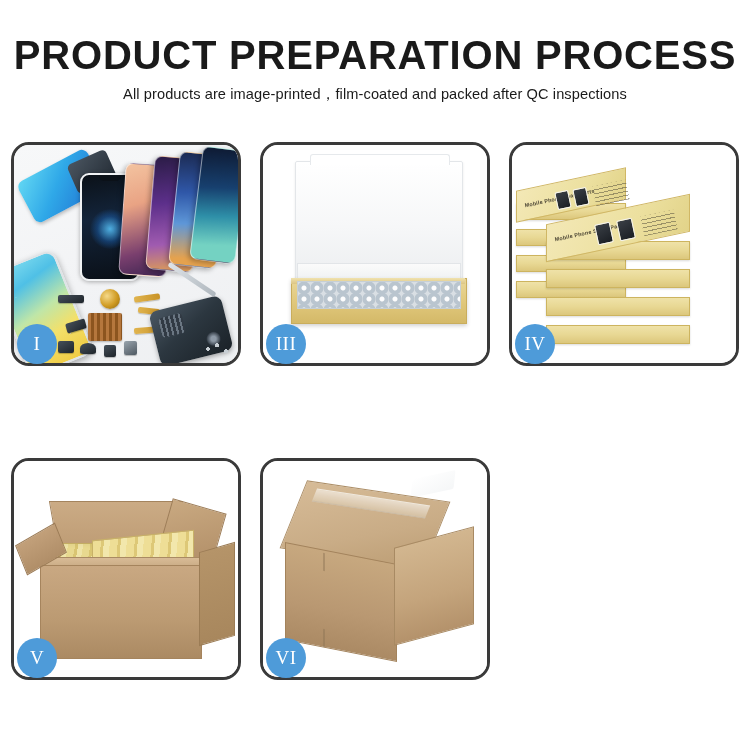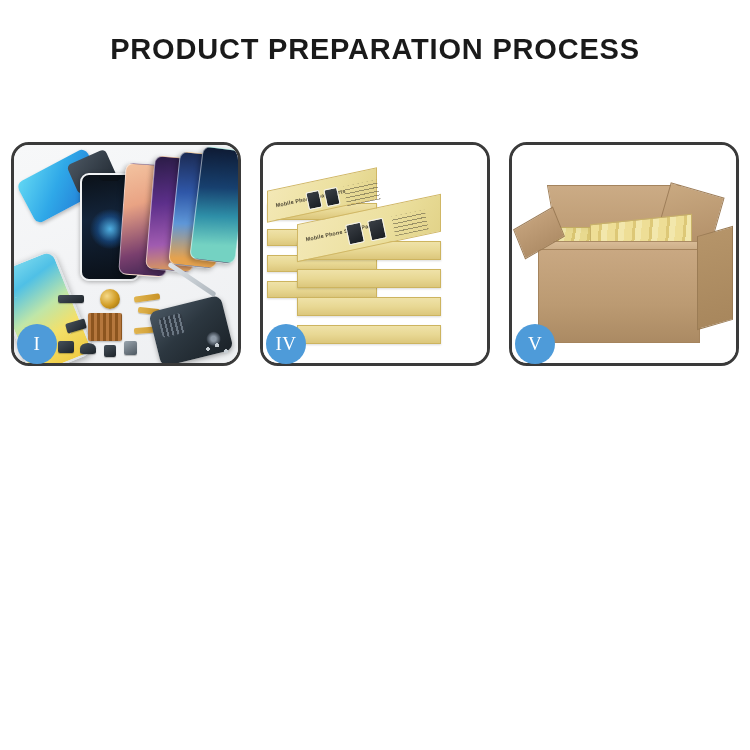--- a/index.html
+++ b/index.html
@@ -24,21 +24,21 @@
   
   .header {
     position: absolute;
     top: 34px;
     left: 0;
     width: 750px;
     text-align: center;
   }
   .title {
     font-family: "Liberation Sans", sans-serif;
-    font-size: 29px;
+    font-size: 40px;
     font-weight: 700;
     letter-spacing: 0.8px;
     color: #1a1a1a;
     line-height: 1.05;
     white-space: nowrap;
   }
   .subtitle {
     margin-top: 9px;
     font-family: "Liberation Sans", sans-serif;
     font-size: 14.6px;
@@ -480,20 +480,21 @@
   .seam-a { left:60px; top:92px; width:2px; height:18px; transform: skewY(11deg); }
   .seam-b { left:60px; top:168px; width:2px; height:18px; transform: skewY(11deg); }
 </style>
 </head>
 <body>
 
 <div class="page">
 
   <div class="header">
     <div class="title">PRODUCT PREPARATION PROCESS</div>
+    <div class="subtitle">All products are image-printed，film-coated and packed after QC inspections</div>
   </div>
 
   <div class="grid">
 
     <div class="panel">
       <div class="panel-inner p1">
         <div class="lcd-blue"></div>
         <div class="glass"></div>
         <div class="ph ph1"></div>
         <div class="ph ph2"></div>
@@ -512,20 +513,30 @@
         <div class="dark d5"></div>
         <div class="dark d6"></div>
         <div class="housing"></div>
         <div class="tweezer"></div>
         <div class="screws"></div>
       </div>
       <div class="badge">I</div>
     </div>
 
 
+    <div class="panel">
+      <div class="panel-inner p3">
+        <div class="box3-lid"></div>
+        <div class="box3-foam"></div>
+        <div class="box3-base"></div>
+        <div class="box3-lip"></div>
+        <div class="box3-fill"></div>
+      </div>
+      <div class="badge">III</div>
+    </div>
 
     <div class="panel">
       <div class="panel-inner p4">
         <div class="stackwrap">
 
           <div class="kbox" style="left:4px;  top:58px;  width:108px; height:15px;"></div>
           <div class="kbox" style="left:4px;  top:84px;  width:108px; height:15px;"></div>
           <div class="kbox" style="left:4px;  top:110px; width:108px; height:15px;"></div>
           <div class="kbox" style="left:4px;  top:136px; width:108px; height:15px;"></div>
           <div class="kbox-top" style="left:4px; top:34px; width:108px; height:30px;"></div>
@@ -555,15 +566,27 @@
         <div class="contents"></div>
         <div class="contents2"></div>
         <div class="carton-rim"></div>
         <div class="carton-body"></div>
         <div class="carton-right"></div>
         <div class="flap-left"></div>
       </div>
       <div class="badge">V</div>
     </div>
 
+    <div class="panel">
+      <div class="panel-inner p6">
+        <div class="tape-tail"></div>
+        <div class="sealed-top"></div>
+        <div class="tape"></div>
+        <div class="sealed-front"></div>
+        <div class="sealed-right"></div>
+        <div class="seam seam-a"></div>
+        <div class="seam seam-b"></div>
+      </div>
+      <div class="badge">VI</div>
+    </div>
 
   </div>
 </div>
 
 </body></html>

